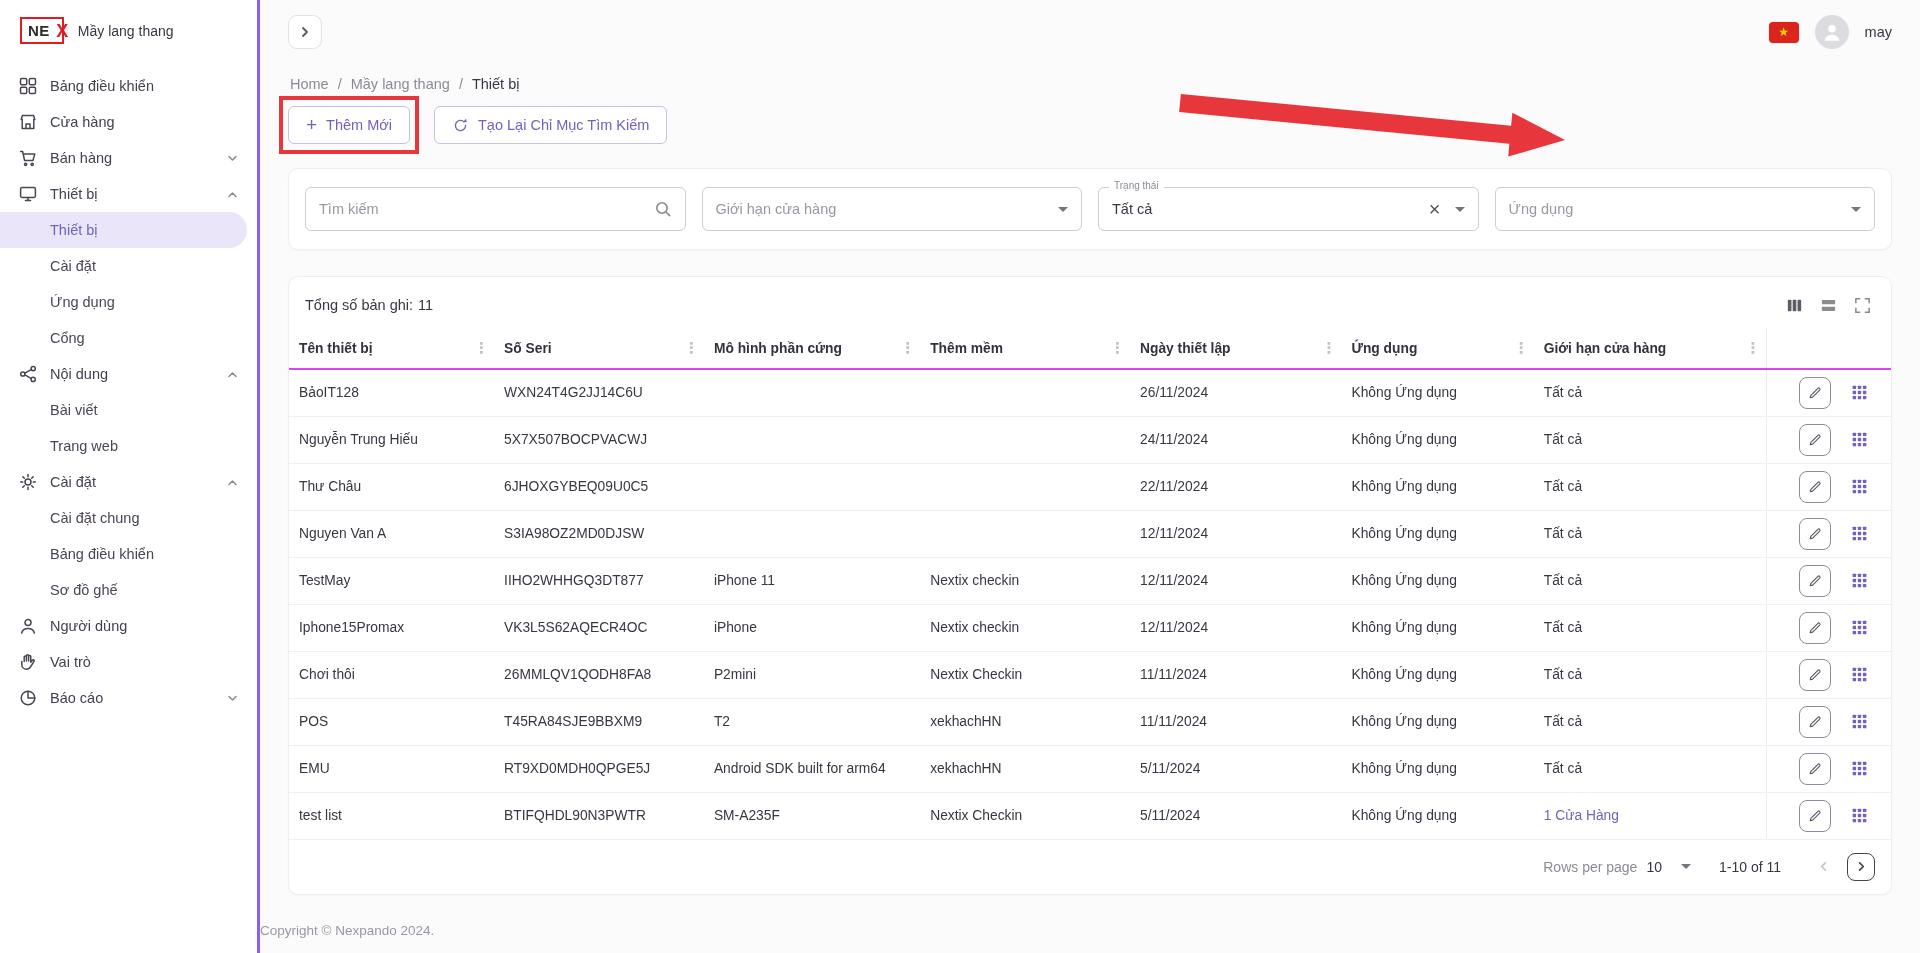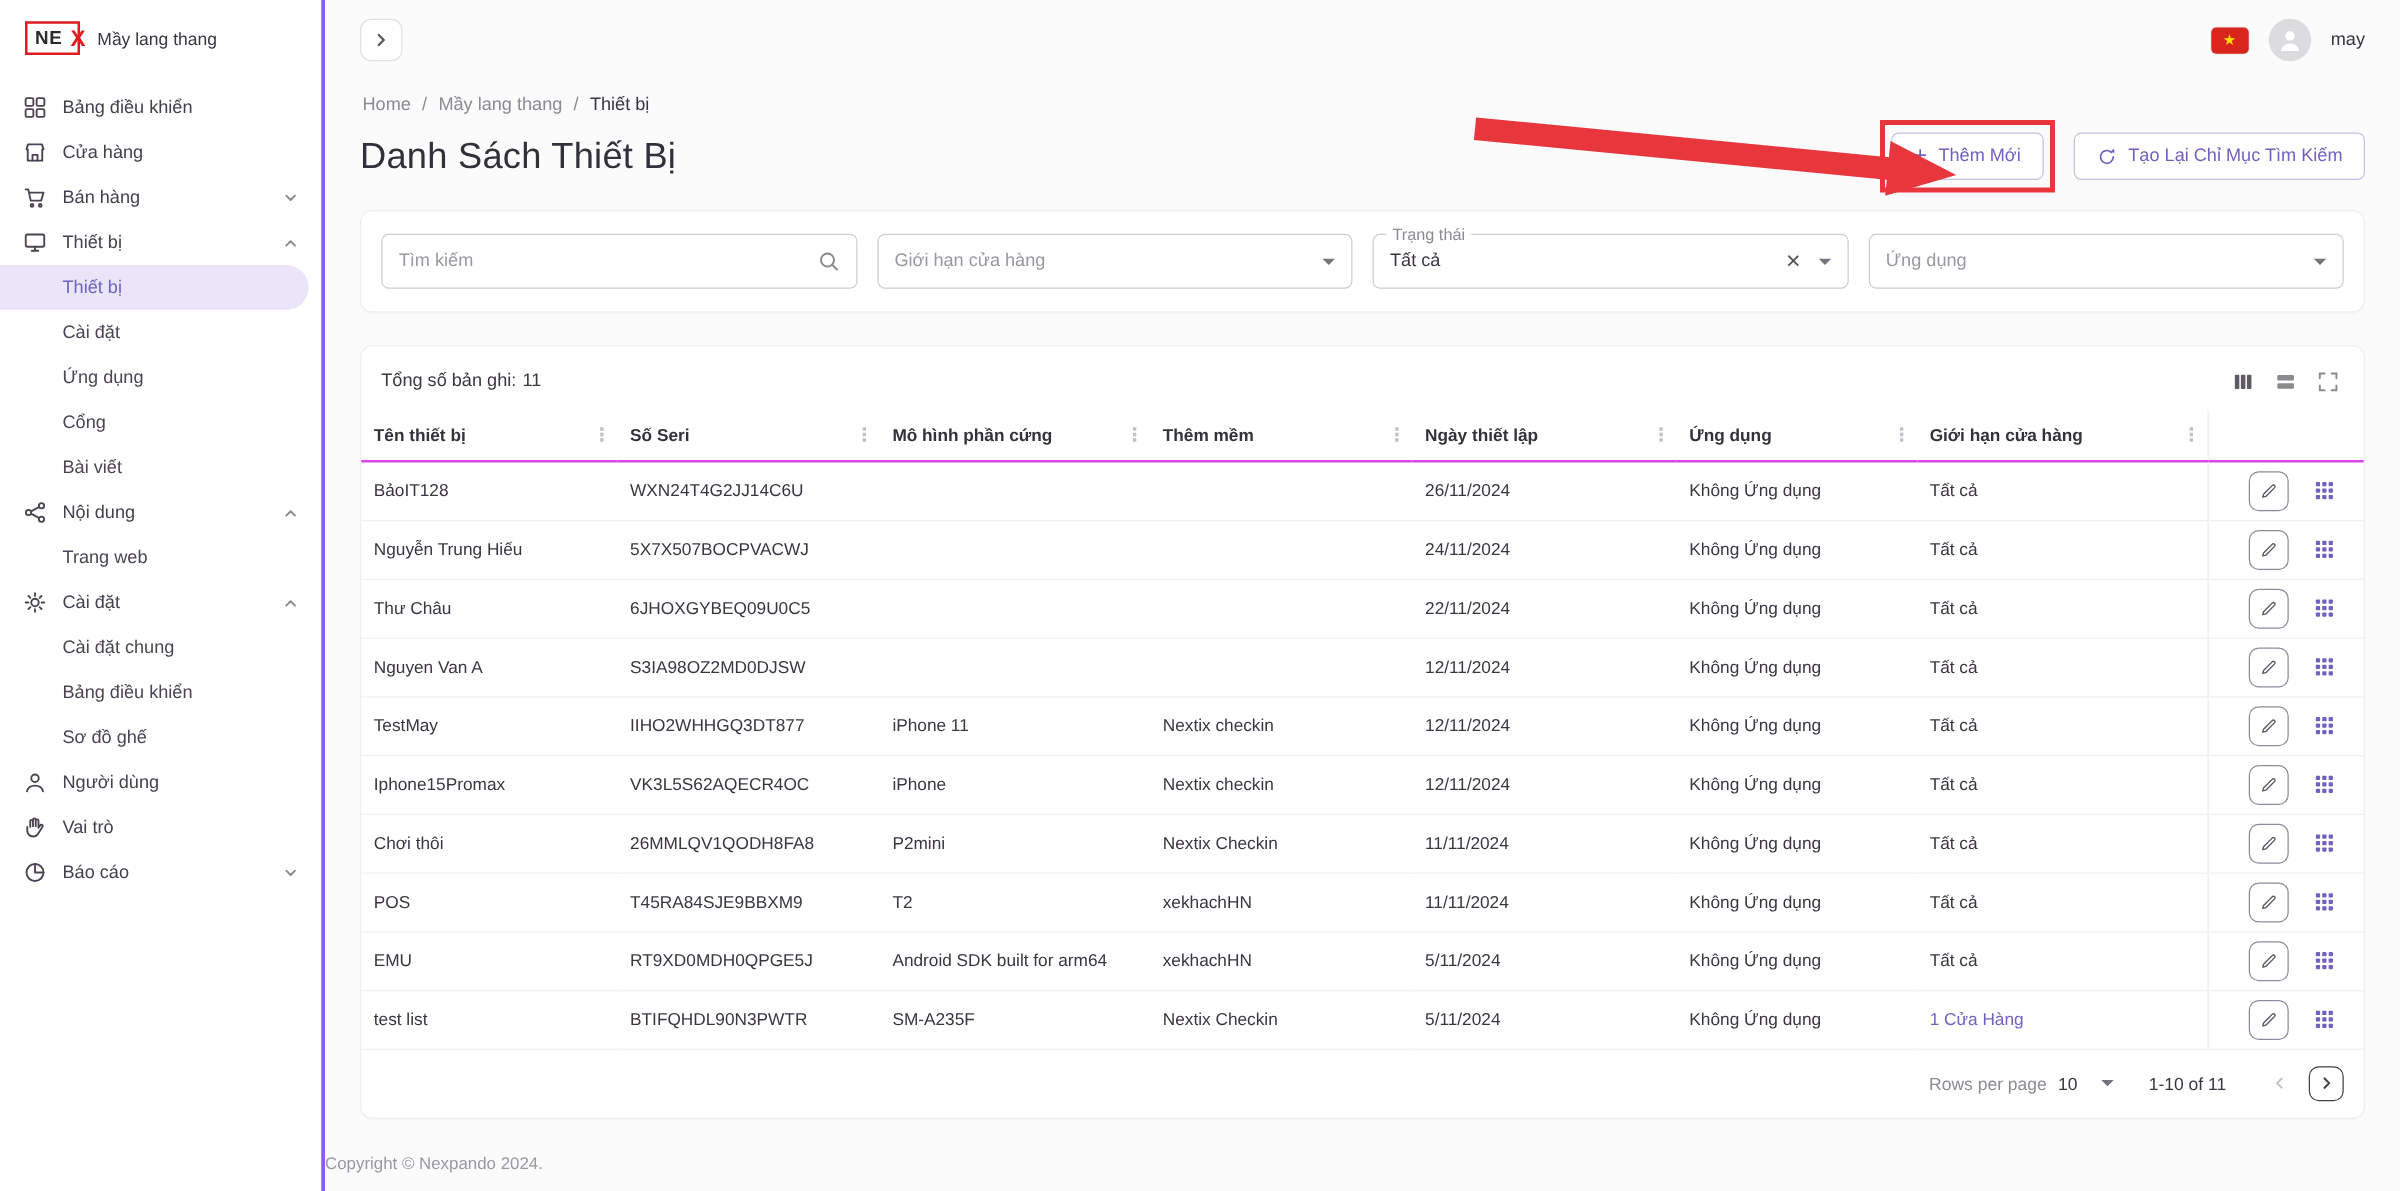--- a/index.html
+++ b/index.html
@@ -58,21 +58,21 @@
   .filter-card { display: flex; gap: 16px; padding: 18px 16px; margin-bottom: 26px; }
   .field { position: relative; height: 44px; flex: 1; border: 1px solid #cfccd6; border-radius: 6px; display: flex; align-items: center; padding: 0 13px; font-size: 14.5px; color: #9b97a2; background: #fff; }
   .field input { border: none; outline: none; flex: 1; font-size: 14.5px; font-family: inherit; color: #3a3541; background: transparent; }
   .field input::placeholder { color: #9b97a2; opacity: 1; }
   .field .placeholder { flex: 1; }
   .field .value { color: #3a3541; flex: 1; }
   .field .search-ic { width: 18px; height: 18px; color: #8a8a8f; }
   .field .search-ic svg { width: 100%; height: 100%; fill: none; stroke: currentColor; stroke-width: 1.6; stroke-linecap: round; }
   .caret { width: 0; height: 0; border-left: 5px solid transparent; border-right: 5px solid transparent; border-top: 5.5px solid #76727e; margin-left: 10px; cursor: pointer; }
   .clear-x { font-size: 20px; color: #55515c; line-height: 1; margin-right: 4px; cursor: pointer; }
-  .float-label { position: absolute; top: -8px; left: 10px; background: #fff; padding: 0 5px; font-size: 13px; color: #8d8a93; }
+  .float-label { position: absolute; top: -8px; left: 10px; background: #fff; padding: 0 5px; font-size: 10px; color: #8d8a93; }
 
   
   .table-card { padding-bottom: 0; }
   .table-head-row { display: flex; justify-content: space-between; align-items: center; padding: 13px 14px 8px 16px; }
   .total { font-size: 14.5px; color: #3a3541; }
   .total .total-value { margin-left: 5px; }
   .view-toggles { display: flex; gap: 4px; }
   .icon-btn { width: 30px; height: 30px; display: flex; align-items: center; justify-content: center; color: #8a8a8f; border-radius: 6px; background: transparent; border: none; cursor: pointer; }
   .icon-btn.first { color: #5f5b66; }
   .icon-btn svg { width: 19px; height: 19px; }
@@ -173,38 +173,38 @@
         </div>
         <div class="nav-item sub">
           <span class="nav-label">Cài đặt</span>
         </div>
         <div class="nav-item sub">
           <span class="nav-label">Ứng dụng</span>
         </div>
         <div class="nav-item sub">
           <span class="nav-label">Cổng</span>
         </div>
-        <div class="nav-item sub">
-          <span class="nav-label">Bài viết</span>
-        </div>
         <div class="nav-item">
           <span class="nav-ic">
             <svg viewBox="0 0 20 20">
               <circle cx="4.8" cy="10" r="2.1"></circle>
               <circle cx="15.2" cy="4.6" r="2.1"></circle>
               <circle cx="15.2" cy="15.4" r="2.1"></circle>
               <path d="M6.8 9.1l6.3-3.4M6.8 10.9l6.3 3.4"></path>
             </svg>
           </span>
           <span class="nav-label">Nội dung</span>
           <span class="nav-chev up">
             <svg viewBox="0 0 13 13">
               <polyline points="3,4.5 6.5,8 10,4.5"></polyline>
             </svg>
           </span>
+        </div>
+        <div class="nav-item sub">
+          <span class="nav-label">Bài viết</span>
         </div>
         <div class="nav-item sub">
           <span class="nav-label">Trang web</span>
         </div>
         <div class="nav-item">
           <span class="nav-ic">
             <svg viewBox="0 0 20 20">
               <circle cx="10" cy="10" r="3"></circle>
               <path d="M10 2.6v2.1M10 15.3v2.1M2.6 10h2.1M15.3 10h2.1M4.8 4.8l1.5 1.5M13.7 13.7l1.5 1.5M15.2 4.8l-1.5 1.5M6.3 13.7l-1.5 1.5"></path>
             </svg>
@@ -285,21 +285,20 @@
 
       <div class="breadcrumb">
         <span class="crumb">Home</span>
         <span>/</span>
         <span class="crumb">Mầy lang thang</span>
         <span>/</span>
         <span class="crumb crumb-current">Thiết bị</span>
       </div>
 
       <div class="title-row">
-        <h1 class="page-title">Danh Sách Thiết Bị</h1>
         <div class="title-actions">
           <span class="annot-wrap">
             <button class="btn-outline">
               <span class="plus">+</span>
               <span>Thêm Mới</span>
             </button>
             <span class="annot-box"></span>
           </span>
           <button class="btn-outline">
             <svg viewBox="0 0 20 20">

